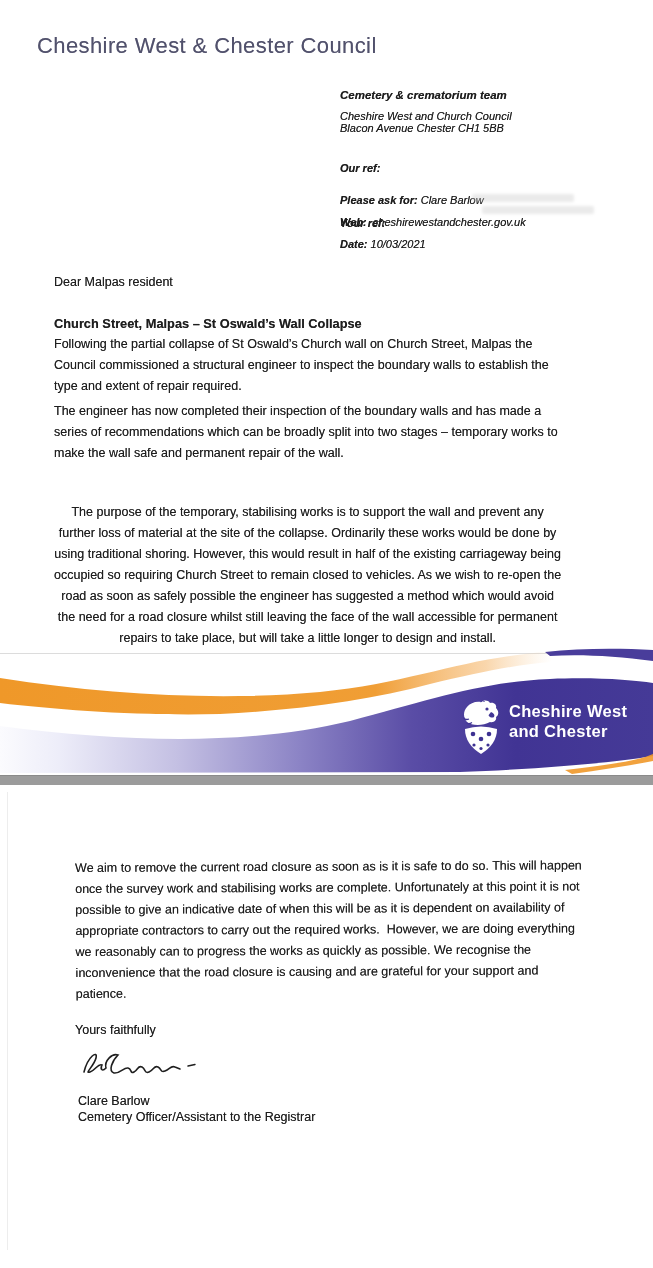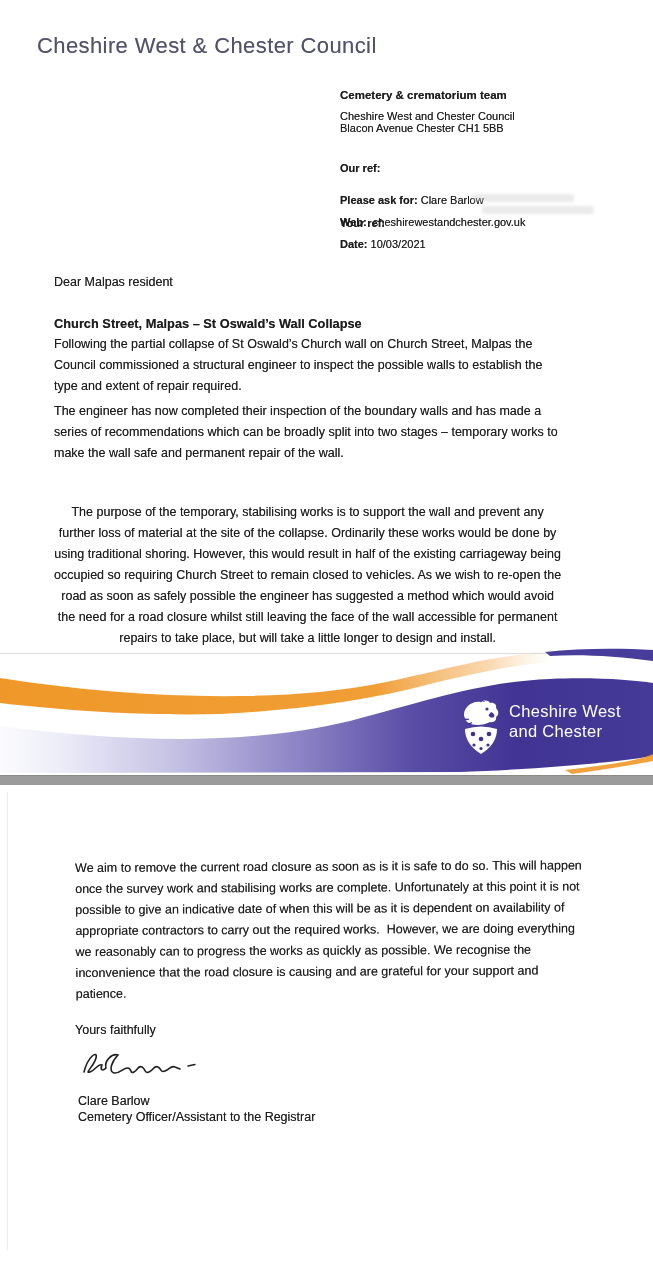--- a/index.html
+++ b/index.html
@@ -7,21 +7,21 @@
     position:relative; width:653px; height:1268px; background:#ffffff;
     font-family:"Liberation Sans", sans-serif; color:#1e1e1e; overflow:hidden;padding-left:12px;
   }
   .abs { position:absolute; }
   .scan { text-shadow:0 0 0.35px rgba(50,50,50,0.75); }
   .logotype {
     left:37px; top:33px; font-size:22px; font-weight:400; color:#51516c;
     letter-spacing:0.4px; text-shadow:0 0 0.4px rgba(81,81,108,0.5);
   }
   .sender { left:340px; top:89px; width:300px; font-size:11px; line-height:12px; color:#1c1c1c; }
-  .sender > div { position:absolute; left:0; white-space:pre; }
+  .sender > div { position:absolute; left:0; white-space:pre;font-style:italic; }
   .b { font-weight:bold; }
   .row-team   { top:0px;  font-size:11.5px; }
   .row-org    { top:21px; }
   .row-addr   { top:33px; }
   .row-ourref { top:73px; }
   .row-yourref{ top:85px;margin-top:43px; }
   .row-ask    { top:105px; }
   .row-web    { top:127px; }
   .row-date   { top:149px; }
   .smudge { background:#c9c9c9; opacity:0.38; filter:blur(1.6px); border-radius:2px; }
@@ -32,50 +32,50 @@
   .p2 { left:54px; top:401px; }
   .p3 { left:54px; top:502px;text-align:center; }
   .p4 { left:75px; top:858px; transform:rotate(-0.3deg); transform-origin:left top; }
   .closing { left:75px; top:1020px; }
   .signer-name  { left:78px; top:1094px; }
   .signer-title { left:78px; top:1110px; }
   .banner-svg { left:0; top:648px; }
   .crest { left:460px; top:699px; }
   .banner-logo-text {
     left:509px; top:702px; color:#ffffff; font-size:16.5px; line-height:19.5px;
-    letter-spacing:0.3px; white-space:pre; font-weight:400;
+    letter-spacing:0.3px; white-space:pre; font-weight:700;
   }
   .edge-line-v { left:7px; top:792px; width:1px; height:458px; background:#ededed; }
   .signature-svg { left:70px; top:1042px; }
 </style>
 </head>
 <body>
 
 <div class="page">
 
   <div class="abs logotype">Cheshire West &amp; Chester Council</div>
 
   <div class="abs sender">
     <div class="row-team b scan">Cemetery &amp; crematorium team</div>
-    <div class="row-org scan">Cheshire West and Chester Council</div>
+    <div class="row-org scan">Cheshire West and Church Council</div>
     <div class="row-addr scan">Blacon Avenue Chester CH1 5BB</div>
     <div class="row-ourref b scan">Our ref:</div>
     <div class="row-yourref b scan">Your ref:</div>
     <div class="row-ask scan"><span class="b">Please ask for:</span> <span>Clare Barlow</span></div>
     <div class="row-web scan"><span class="b">Web:</span>  <span>cheshirewestandchester.gov.uk</span></div>
     <div class="row-date scan"><span class="b">Date:</span> <span>10/03/2021</span></div>
   </div>
 
   <div class="abs smudge" style="left:472px;top:194px;width:102px;height:8px;"></div>
   <div class="abs smudge" style="left:482px;top:206px;width:112px;height:8px;"></div>
 
   <div class="abs body-text scan salutation">Dear Malpas resident</div>
   <div class="abs body-text scan subject">Church Street, Malpas – St Oswald’s Wall Collapse</div>
   <div class="abs body-text scan p1">Following the partial collapse of St Oswald’s Church wall on Church Street, Malpas the
-Council commissioned a structural engineer to inspect the possible walls to establish the
+Council commissioned a structural engineer to inspect the boundary walls to establish the
 type and extent of repair required.</div>
   <div class="abs body-text scan p2">The engineer has now completed their inspection of the boundary walls and has made a
 series of recommendations which can be broadly split into two stages – temporary works to
 make the wall safe and permanent repair of the wall.</div>
   <div class="abs body-text scan p3">The purpose of the temporary, stabilising works is to support the wall and prevent any
 further loss of material at the site of the collapse. Ordinarily these works would be done by
 using traditional shoring. However, this would result in half of the existing carriageway being
 occupied so requiring Church Street to remain closed to vehicles. As we wish to re-open the
 road as soon as safely possible the engineer has suggested a method which would avoid
 the need for a road closure whilst still leaving the face of the wall accessible for permanent

